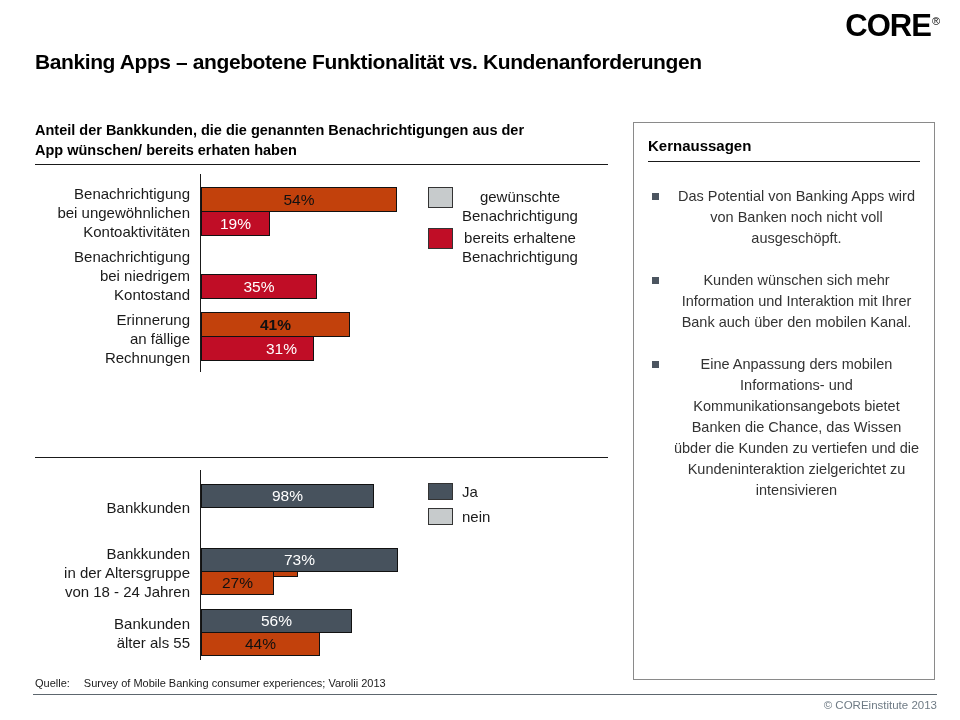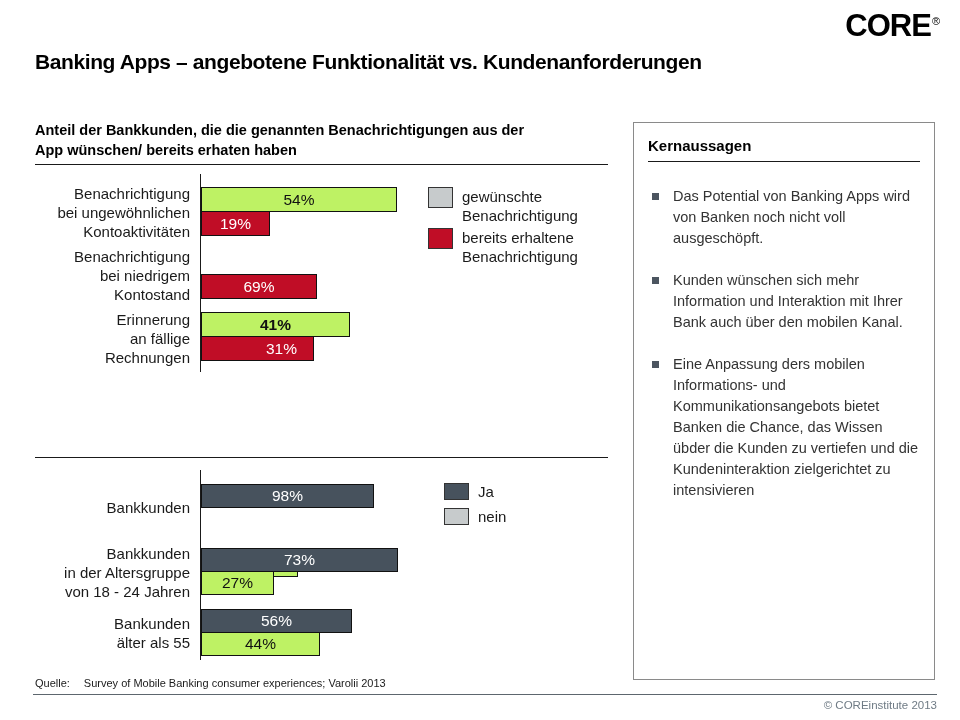--- a/index.html
+++ b/index.html
@@ -17,21 +17,21 @@
                      color:#000; line-height:1.38; white-space:pre-line; }
   .hrule { position:absolute; height:1px; background:#1a1a1a; }
 
   .plot { position:absolute; left:35px; width:575px; }
   .axis { position:absolute; left:165px; top:0; width:1px; background:#1a1a1a; }
   .cat-label { position:absolute; left:0; width:155px; text-align:right; font-size:15px;
                color:#1a1a1a; line-height:19px; white-space:pre-line; }
   .bar { position:absolute; left:166px; height:25px; border:1px solid #111;
          display:flex; align-items:center; justify-content:center; }
   .bar.h24 { height:24px; }
-  .bar.gray  { background:#bef264; }
+  .bar.gray  { background:#c2410c; }
   .bar.red   { background:#c00d26; }
   .bar.slate { background:#47525d; }
   .bar-label { font-size:15.5px; }
   .bar-label.dark  { color:#111; }
   .bar-label.light { color:#fff; }
 
   .legend { position:absolute; }
   .legend-item { position:absolute; left:0; }
   .swatch { position:absolute; left:0; top:0; width:25px; border:1px solid #333; }
   .swatch.tall { height:21px; }
@@ -40,21 +40,21 @@
   .swatch.red   { background:#c00d26; }
   .swatch.slate { background:#47525d; }
   .legend-text { display:block; margin-left:34px; font-size:15px; color:#1a1a1a; line-height:19px; }
 
   .keybox { position:absolute; left:633px; top:122px; width:302px; height:558px;
             border:1px solid #8a8a8a; background:#fff; padding:14px 14px 0 14px; }
   .keybox-title { font-size:15px; font-weight:bold; color:#000; }
   .keybox-rule { height:1px; background:#1a1a1a; margin-top:7px; }
   .keybox ul { list-style:none; margin-top:24px; }
   .keybox li { position:relative; padding-left:25px; margin-bottom:21px;
-               font-size:14.5px; line-height:21px; color:#333; }
+               font-size:14.5px; line-height:21px; color:#333;text-align:center; }
   .bullet-marker { position:absolute; left:4px; top:7px; width:7px; height:7px; background:#4c5560; }
 
   .source-line { position:absolute; left:35px; top:677px; font-size:11px; color:#1a1a1a; }
   .source-line .src-label { margin-right:14px; }
   .footer-rule { position:absolute; left:33px; top:694px; width:904px; height:1px; background:#5d666e; }
   .copyright { position:absolute; right:23px; top:699px; font-size:11.5px; color:#6f7b85; }
 </style>
 </head>
 <body>
 
@@ -82,32 +82,32 @@
 Rechnungen</div>
 
     <div class="bar gray" style="top: 13px; width: 196px;">
       <span class="bar-label dark">54%</span>
     </div>
     <div class="bar red" style="top: 37px; width: 69px;">
       <span class="bar-label light">19%</span>
     </div>
 
     <div class="bar red" style="top: 100px; width: 116px;">
-      <span class="bar-label light">69%</span>
+      <span class="bar-label light">35%</span>
     </div>
 
     <div class="bar gray" style="top: 138px; width: 149px; font-weight: bold;">
       <span class="bar-label dark">41%</span>
     </div>
     <div class="bar red" style="top: 162px; width: 113px; padding-left: 48px;">
       <span class="bar-label light">31%</span>
     </div>
   </div>
 
-  <div class="legend" style="left:428px; top:187px; width:180px; height:110px;">
+  <div class="legend" style="left:428px; top:187px; width:180px; height:110px;text-align:center;">
     <div class="legend-item" style="top:0;">
       <span class="swatch tall gray"></span>
       <span class="legend-text" style="white-space:pre-line;">gewünschte
 Benachrichtigung</span>
     </div>
     <div class="legend-item" style="top:41px;">
       <span class="swatch tall red"></span>
       <span class="legend-text" style="white-space:pre-line;">bereits erhaltene
 Benachrichtigung</span>
     </div>
@@ -140,21 +140,21 @@
     </div>
 
     <div class="bar h24 slate" style="top: 139px; width: 151px;">
       <span class="bar-label light">56%</span>
     </div>
     <div class="bar h24 gray" style="top: 162px; width: 119px;">
       <span class="bar-label dark">44%</span>
     </div>
   </div>
 
-  <div class="legend" style="left:444px; top:483px; width:120px; height:50px;">
+  <div class="legend" style="left:428px; top:483px; width:120px; height:50px;">
     <div class="legend-item" style="top:0;">
       <span class="swatch short slate"></span>
       <span class="legend-text" style="line-height:17px;">Ja</span>
     </div>
     <div class="legend-item" style="top:25px;">
       <span class="swatch short gray"></span>
       <span class="legend-text" style="line-height:17px;text-align:right;">nein</span>
     </div>
   </div>
 

